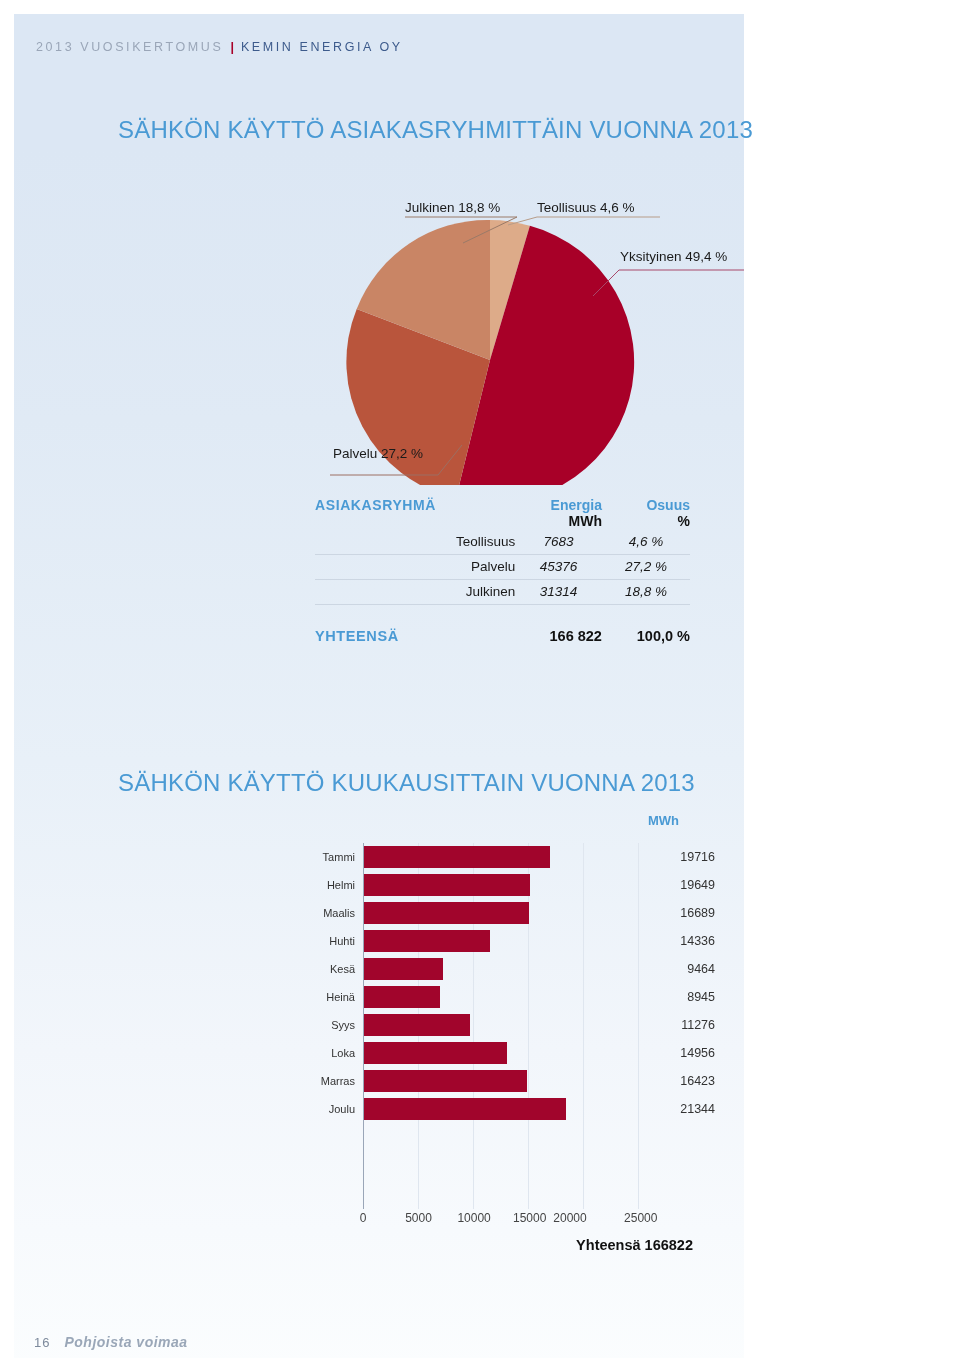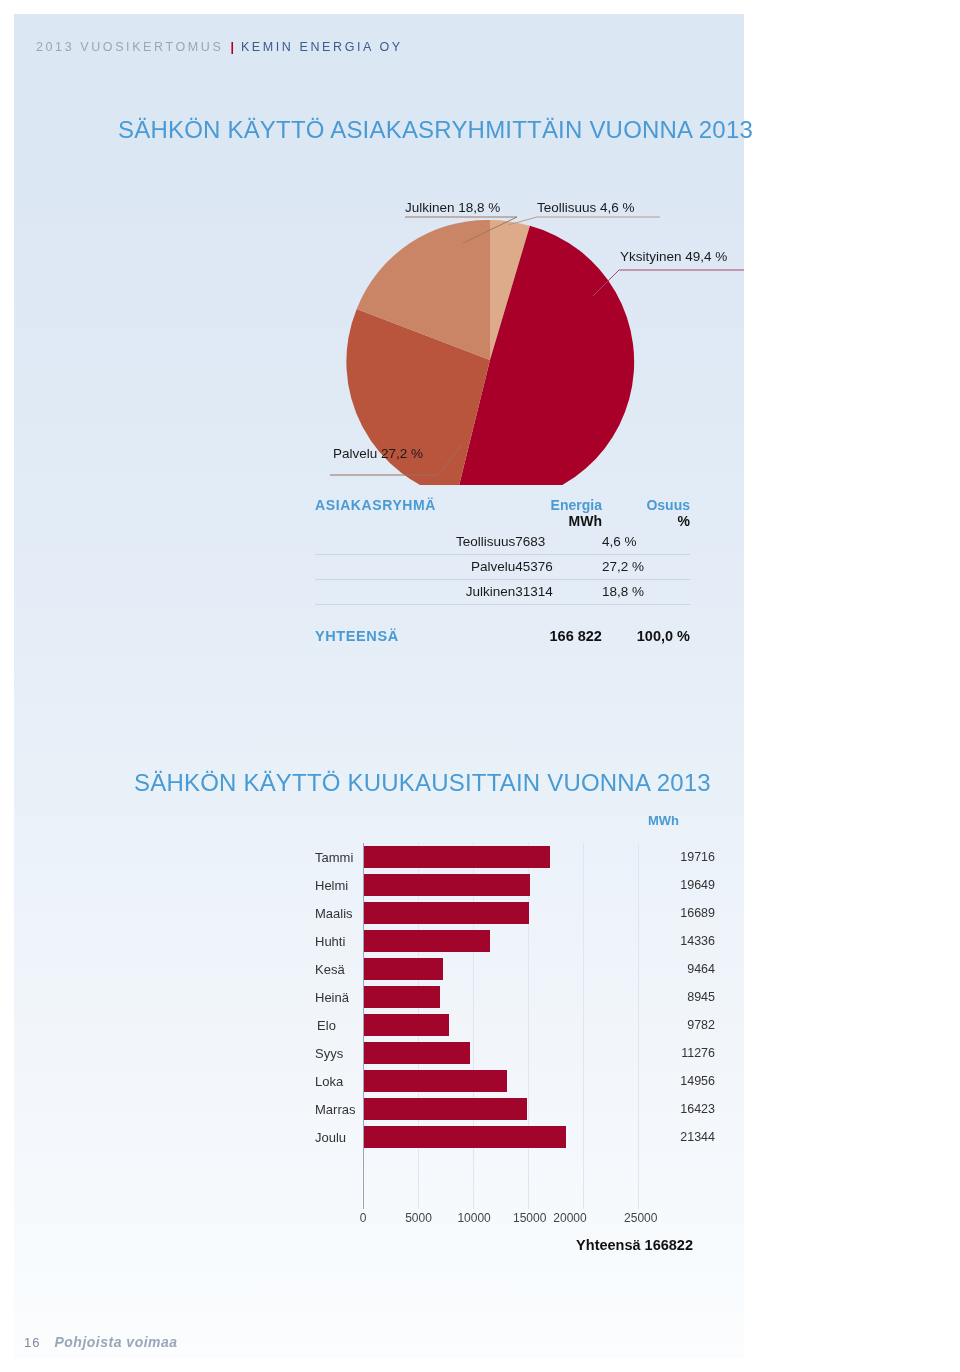--- a/index.html
+++ b/index.html
@@ -52,21 +52,21 @@
 
   
   .sec-title {
     position:absolute;
     color:#4a9ad4;
     font-size:24px;
     letter-spacing:0.2px;
     white-space:nowrap;
   }
   #title-pie   { left:118px; top:116px; }
-  #title-bars  { left:134px; top:769px; }
+  #title-bars  { left:118px; top:769px; }
 
   
   #pie-wrap { position:absolute; left:0; top:185px; width:744px; height:300px; }
   #pie-svg  { position:absolute; left:0; top:0; }
 
   .pie-label {
     position:absolute;
     font-size:13.5px;
     color:#1a1a1a;
     white-space:nowrap;
@@ -90,21 +90,21 @@
   .th-sub {
     color:#111; font-size:14px; font-weight:700; text-align:right;
     padding-bottom:18px;
   }
   .th-spacer { padding-bottom:18px; }
   .row td {
     font-size:13.5px; color:#1a1a1a; height:25px; vertical-align:middle;
     border-bottom:1px solid #ccd6e2;
   }
   .row td.c-name { text-align:right;margin-top:24px; }
-  .row td.c-num, .row td.c-pct { text-align:left; }
+  .row td.c-num, .row td.c-pct { text-align:center;font-style:italic; }
   .row td.c-num { padding-right:4px; }
   .gap td { height:20px; border:none; }
   .total td {
     font-size:14.5px; font-weight:700; height:24px; vertical-align:middle;
   }
   .total td.c-name { color:#4a9ad4; letter-spacing:0.6px; }
   .total td.c-num, .total td.c-pct { color:#111; text-align:right; }
   .total td.c-num { padding-right:4px; }
 
   
@@ -112,22 +112,22 @@
     position:absolute; left:648px; top:813px;
     color:#4a9ad4; font-size:13px; font-weight:700;
   }
   #barchart {
     position:absolute; left:315px; top:843px; width:400px; height:370px;
   }
   .bar-row {
     position:relative; height:28px; display:flex; align-items:center;
   }
   .bar-name {
-    width:48px; text-align:center; font-size:13px; color:#333;
-    padding-right:25px; flex:0 0 48px;
+    width:48px; text-align:right; font-size:11px; color:#333;
+    padding-right:8px; flex:0 0 48px;
   }
   .bar-track {
     position:relative; flex:0 0 300px; height:28px;
   }
   .bar-fill {
     position:absolute; left:0; top:3px; height:22px;
     background:#a1052c;
   }
   .bar-val {
     flex:1; text-align:right; font-size:12.5px; color:#333; padding-left:8px;
@@ -146,21 +146,21 @@
   .xtick {
     position:absolute; top:0; font-size:12px; color:#444;
     transform:translateX(-50%); white-space:nowrap;
   }
   #bars-total {
     position:absolute; left:0; top:1237px; width:693px;
     text-align:right; font-size:14.5px; font-weight:700; color:#111;
   }
 
   
-  #footer { position:absolute; left:24px; top:1334px; display:flex; align-items:center; }
+  #footer { position:absolute; left:34px; top:1334px; display:flex; align-items:center; }
   #footer .pg {
     font-size:13px; color:#7d8a9c; letter-spacing:1px; padding-right:14px;
   }
   #footer .slogan {
     font-size:14px; font-style:italic; font-weight:700;
     color:#9aa7b8; letter-spacing:0.5px;
   }
 </style>
 </head>
 <body>
@@ -299,27 +299,20 @@
           <div class="bar-fill" style="width: 80px; background: rgb(161, 5, 44);"></div>
         </div>
         <div class="bar-val">9464</div>
       </div>
       <div class="bar-row">
         <div class="bar-name">Heinä</div>
         <div class="bar-track">
           <div class="bar-fill" style="width: 76.6667px; background: rgb(161, 5, 44);"></div>
         </div>
         <div class="bar-val">8945</div>
-      </div>
-      <div class="bar-row">
-        <div class="bar-name">Elo</div>
-        <div class="bar-track">
-          <div class="bar-fill" style="width: 85.5556px; background: rgb(161, 5, 44);"></div>
-        </div>
-        <div class="bar-val">9782</div>
       </div>
       <div class="bar-row">
         <div class="bar-name">Syys</div>
         <div class="bar-track">
           <div class="bar-fill" style="width: 106.667px; background: rgb(161, 5, 44);"></div>
         </div>
         <div class="bar-val">11276</div>
       </div>
       <div class="bar-row">
         <div class="bar-name">Loka</div>

